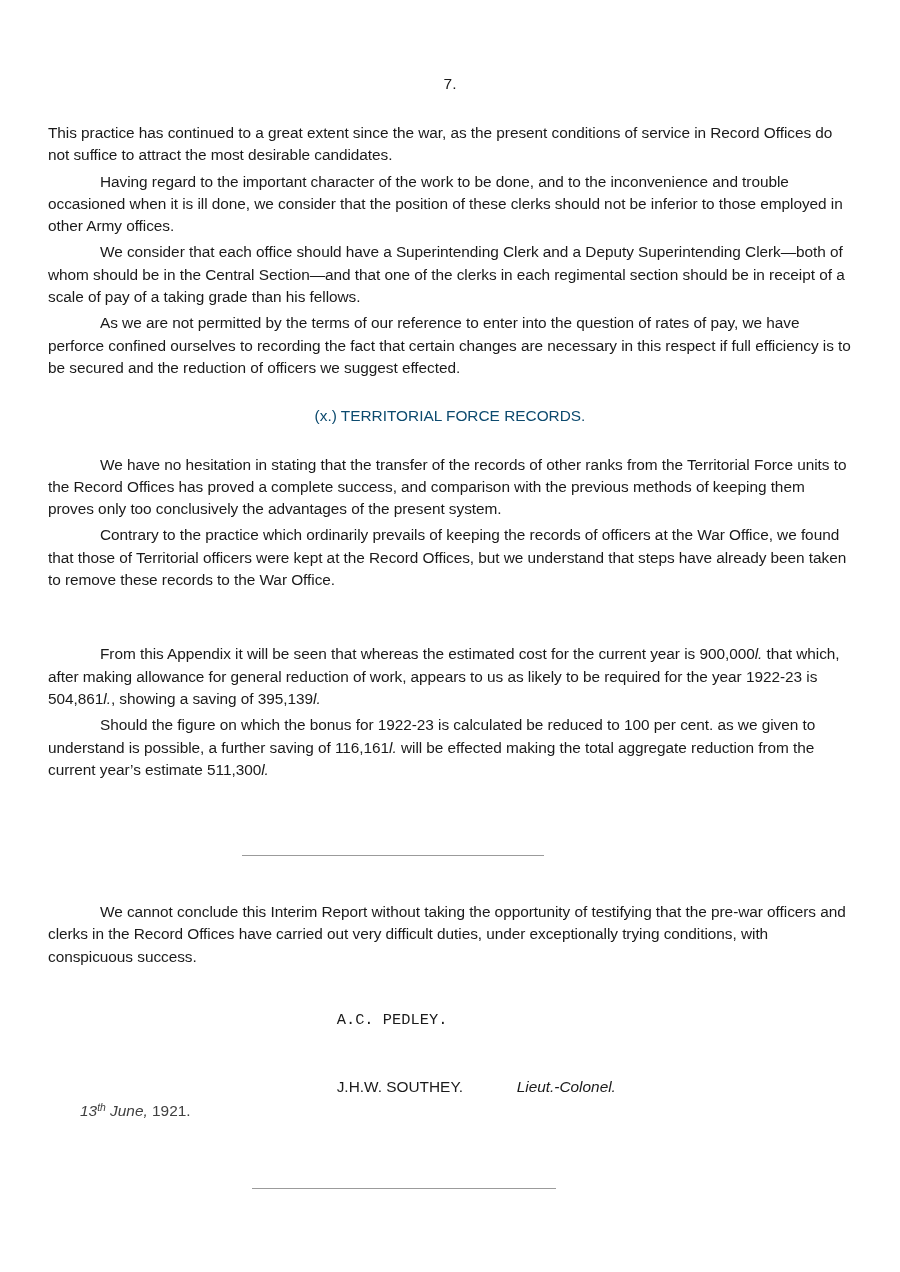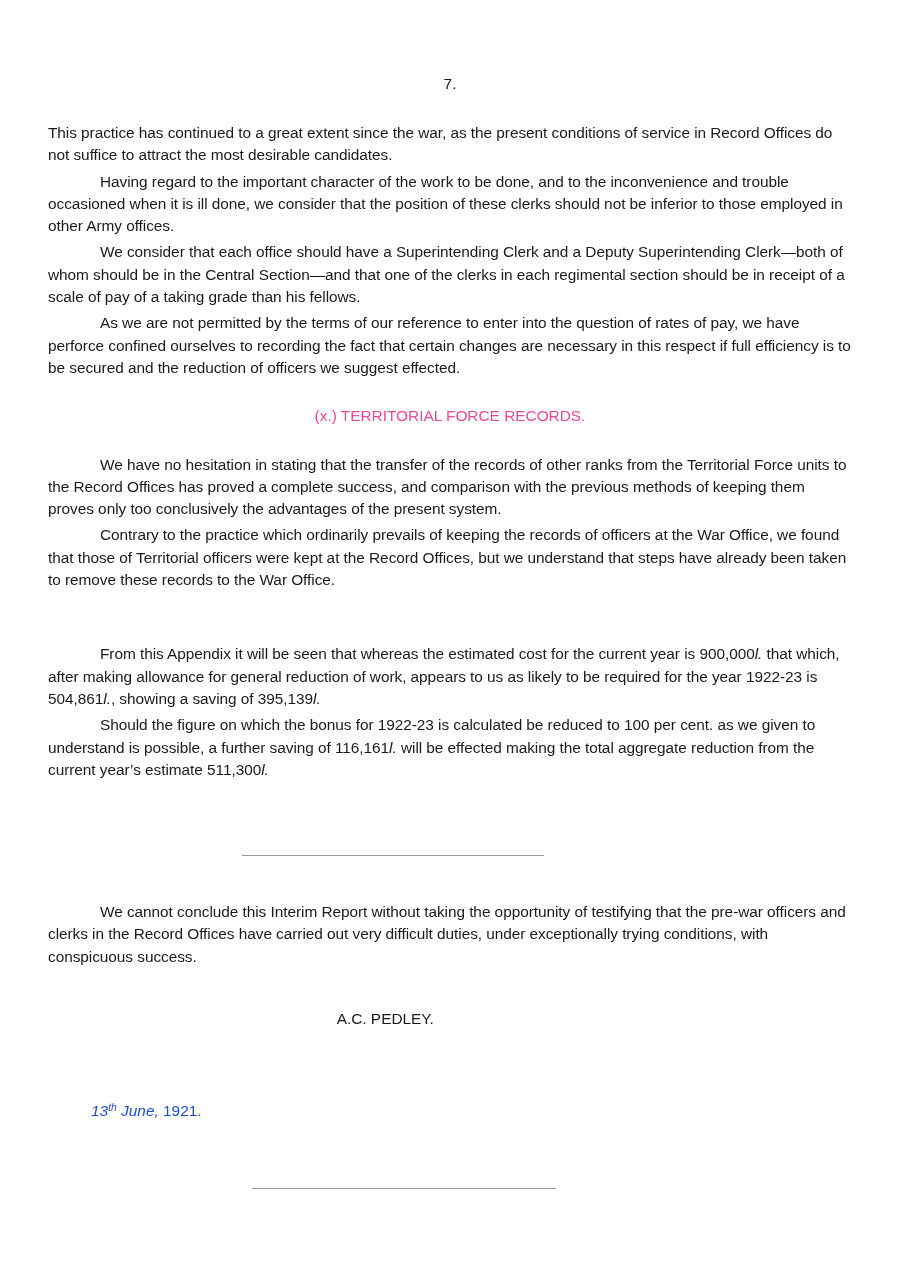--- a/index.html
+++ b/index.html
@@ -57,21 +57,21 @@
   p.body-par.indent {
     text-indent: 52px;
   }
 
   
   p.section-heading {
     margin: 0;
     font-size: 15.4px;
     line-height: 22.3px;
     text-align: center;
-    color: #ec4899;
+    color: #0c4a6e;
   }
   .gap-before-heading { height: 22px; }
   .gap-after-heading  { height: 22px; }
 
   
   .rule-wrap {
     position: absolute;
     left: 0;
     width: 900px;
     height: 2px;
@@ -104,35 +104,35 @@
     font-size: 15.4px;
     line-height: 22.3px;
     white-space: pre;
     color: #1a1a1a;
   }
   .sig-name { display: inline-block; }
   .sig-rank {
     font-style: italic;
     display: inline-block;
   }
-  .sig-row.r1 .sig-name { width: auto; }
+  .sig-row.r1 .sig-name { width: auto; font-family: Liberation Mono, monospace; }
   .sig-row.r2 .sig-rank { margin-left: 22px; }
   .sig-row.r4 .sig-rank { margin-left: 22px; }
   .sig-row.r2 .sig-name { width: 224px; }
   .sig-row.r4 .sig-name { width: 158px; }
 
   
   .date-line {
     position: absolute;
-    left: 91px;
+    left: 80px;
     top: 1097px;
     font-size: 15.4px;
     line-height: 22.3px;
     font-style: italic;
-    color: #1d4ed8;
+    color: #404040;
   }
   .date-line .ord {
     font-size: 10.4px;
     vertical-align: 5px;
     font-style: italic;
   }
   .date-line .plain {
     font-style: normal;
   }
 
@@ -179,20 +179,23 @@
   </div>
 
   <div class="closing">
     <p class="body-par indent">We cannot conclude this Interim Report without taking the opportunity of testifying that the pre-war officers and clerks in the Record Offices have carried out very difficult duties, under exceptionally trying conditions, with conspicuous success.</p>
   </div>
 
   <div class="signatures">
     <div class="sig-row r1">
       <span class="sig-name">A.C. PEDLEY.</span><span class="sig-rank"></span>
     </div>
+    <div class="sig-row r4">
+      <span class="sig-name">J.H.W. SOUTHEY.</span><span class="sig-rank">Lieut.-Colonel.</span>
+    </div>
   </div>
 
   <div class="date-line">
     <span>13</span><span class="ord">th</span><span> June,</span><span class="plain"> 1921.</span>
   </div>
 
   <div class="rule-wrap" id="rule-2">
     <div class="rule-line"></div>
   </div>
 

